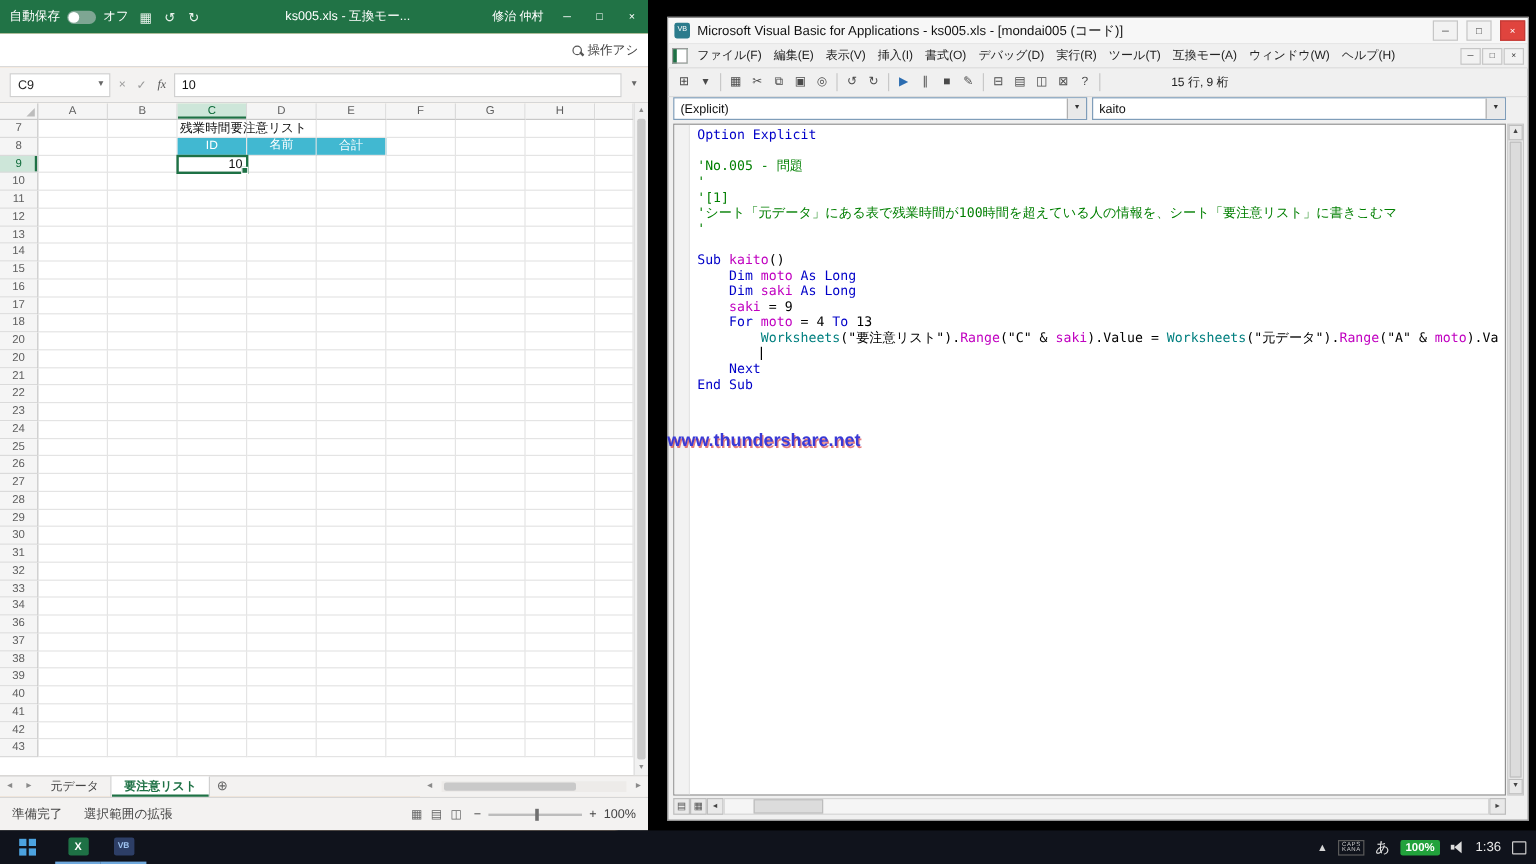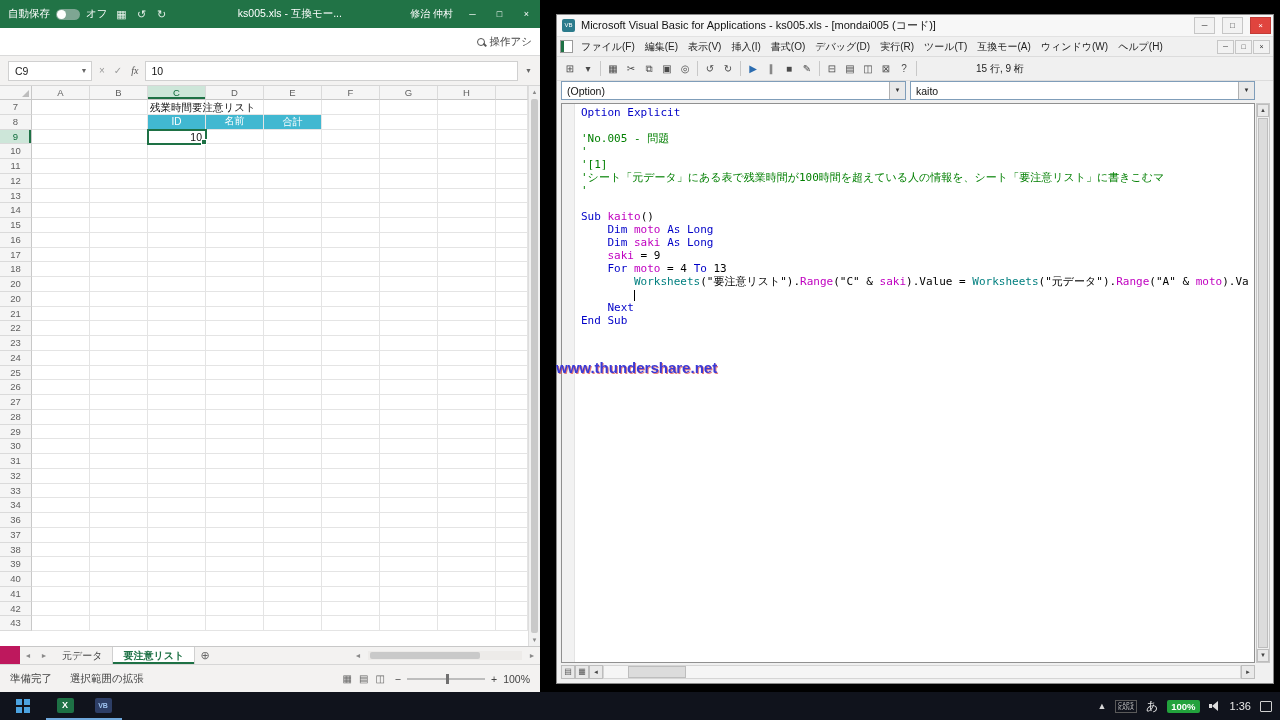--- a/index.html
+++ b/index.html
@@ -1,19 +1,19 @@
 <!DOCTYPE html>
 <html><head>
 <meta charset="utf-8">
 <style>
   * { margin:0; padding:0; box-sizing:border-box; }
   html,body { width:1280px; height:720px; overflow:hidden; background:#000; font-family:"Liberation Sans",sans-serif; }
 
   
-  .xl { position:absolute; left:0; top:0; width:540px; height:692px; background:#be185d;border-radius:28px; }
+  .xl { position:absolute; left:0; top:0; width:540px; height:692px; background:#fdba74;border-radius:28px; }
   .xl-title { height:28px; background:#217346; color:#fff; display:flex; align-items:center; gap:6px; padding:0 0 0 8px; font-size:10.5px; }
   .toggle { width:24px; height:11px; border-radius:6px; background:#7EA693; position:relative; flex:0 0 auto; }
   .toggle .knob { position:absolute; left:1px; top:1px; width:9px; height:9px; border-radius:50%; background:#fff; }
   .tb-ic { width:16px; text-align:center; font-size:11px; color:#E8F2EB; }
   .xl-title .title { flex:1; text-align:center; white-space:nowrap; overflow:hidden; }
   .xl-title .user { font-size:10px; white-space:nowrap; }
   .wbtns { display:flex; height:28px; }
   .xl .wbtn { width:27px; height:28px; text-align:center; line-height:28px; font-size:9px; color:#fff; }
 
   .xl-tabs { height:28px; background:#fff; border-bottom:1px solid #DADADA; display:flex; align-items:center; padding-left:4px; }
@@ -46,21 +46,21 @@
   .gcell.filler { flex:1 1 auto; width:auto; }
   .gcell.thead { background:#41B8D1; color:#fff; text-align:center; line-height:14px; font-size:10px; }
   .gcell.num { text-align:right; padding-right:3px; line-height:14px; background:#fff; }
   .gcell.selected { outline:2px solid #1E7145; outline-offset:-1px; z-index:3; }
   .gcell.selected::after { content:""; position:absolute; right:-2px; bottom:-2px; width:4px; height:4px; background:#1E7145; border:1px solid #fff; }
   .spill { position:absolute; left:2px; top:0px; white-space:nowrap; z-index:2; font-size:10.5px; line-height:14px; }
   .vscroll { position:absolute; right:0; top:0; bottom:0; width:12px; background:#F1F1F1; border-left:1px solid #DDD; display:flex; flex-direction:column; align-items:stretch; }
   .sarr { height:12px; font-size:6px; color:#8A8A8A; text-align:center; line-height:12px; }
   .sthumb-v { flex:1; margin:1px 2px; background:#C9C9C9; border-radius:2px; }
 
-  .xl-sheettabs { height:18px; background:#F3F2F1; border-top:1px solid #C8C8C8; display:flex; align-items:flex-end; font-size:10px;margin-left:20px; }
+  .xl-sheettabs { height:18px; background:#F3F2F1; border-top:1px solid #C8C8C8; display:flex; align-items:flex-end; font-size:10px; }
   .tabnav { width:16px; text-align:center; line-height:17px; font-size:7px; color:#8A8A8A; }
   .stab { padding:0 10px; line-height:17px; color:#444; border-right:1px solid #D0D0D0; white-space:nowrap; }
   .stab.active { background:#fff; color:#1E7145; font-weight:bold; box-shadow:inset 0 -2px 0 #1E7145; }
   .newsheet { width:20px; text-align:center; line-height:17px; color:#666; font-size:11px; }
   .hscroll-xl { margin-left:auto; width:190px; display:flex; align-items:center; background:#F3F2F1; }
   .hs-track { flex:1; height:9px; background:#EDEBE9; position:relative; margin:0 2px; }
   .hs-thumb { position:absolute; left:2px; top:1px; width:110px; height:7px; background:#C9C9C9; border-radius:2px; }
 
   .xl-status { height:28px; background:#F3F2F1; border-top:1px solid #D6D6D6; display:flex; align-items:center; font-size:10.5px; color:#444; padding:0 10px; gap:18px; }
   .st-right { margin-left:auto; display:flex; align-items:center; gap:10px; }
@@ -729,21 +729,21 @@
         <span class="tbtn">◫</span>
         <span class="tbtn">⊠</span>
         <span class="tbtn">?</span>
       </span>
     <span class="tsep"></span>
     <span class="pos-ind">15 行, 9 桁</span>
   </div>
 
   <div class="vb-drops">
     <span class="combo">
-      <span class="ctxt">(Option)</span>
+      <span class="ctxt">(Explicit)</span>
       <span class="cbtn">▼</span>
     </span>
     <span class="combo">
       <span class="ctxt">kaito</span>
       <span class="cbtn">▼</span>
     </span>
   </div>
 
   <div class="vb-code">
     <div class="vb-margin"></div>

